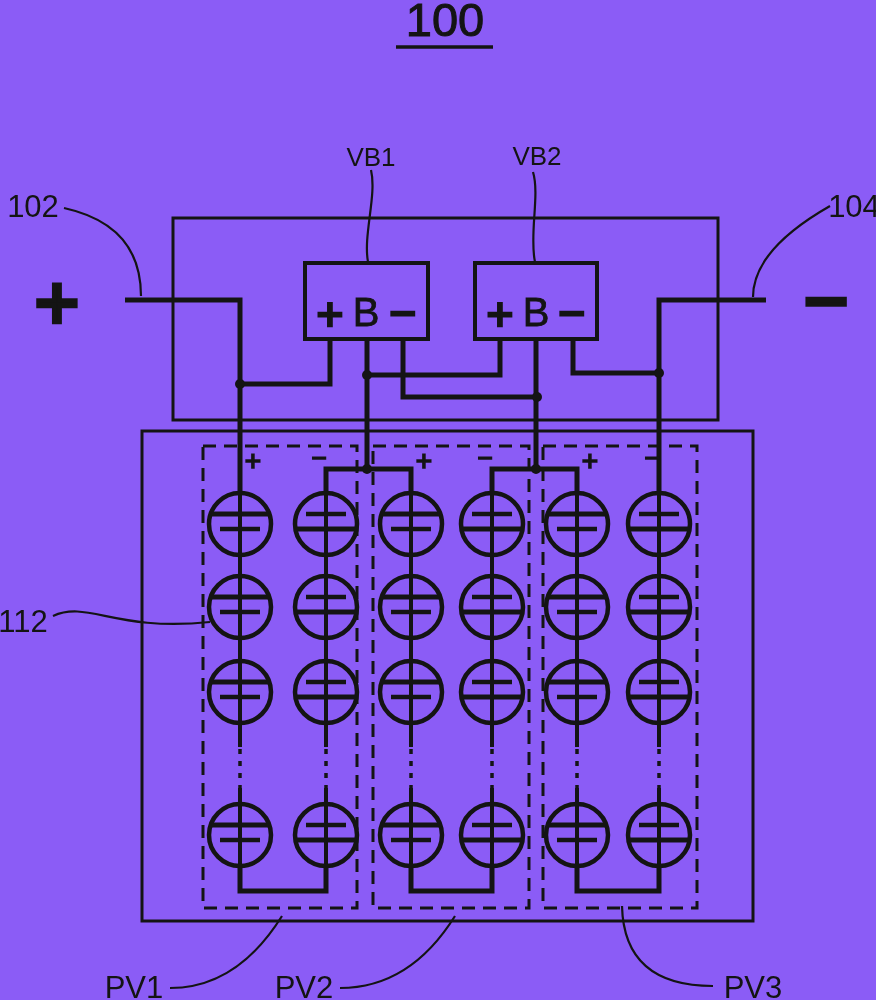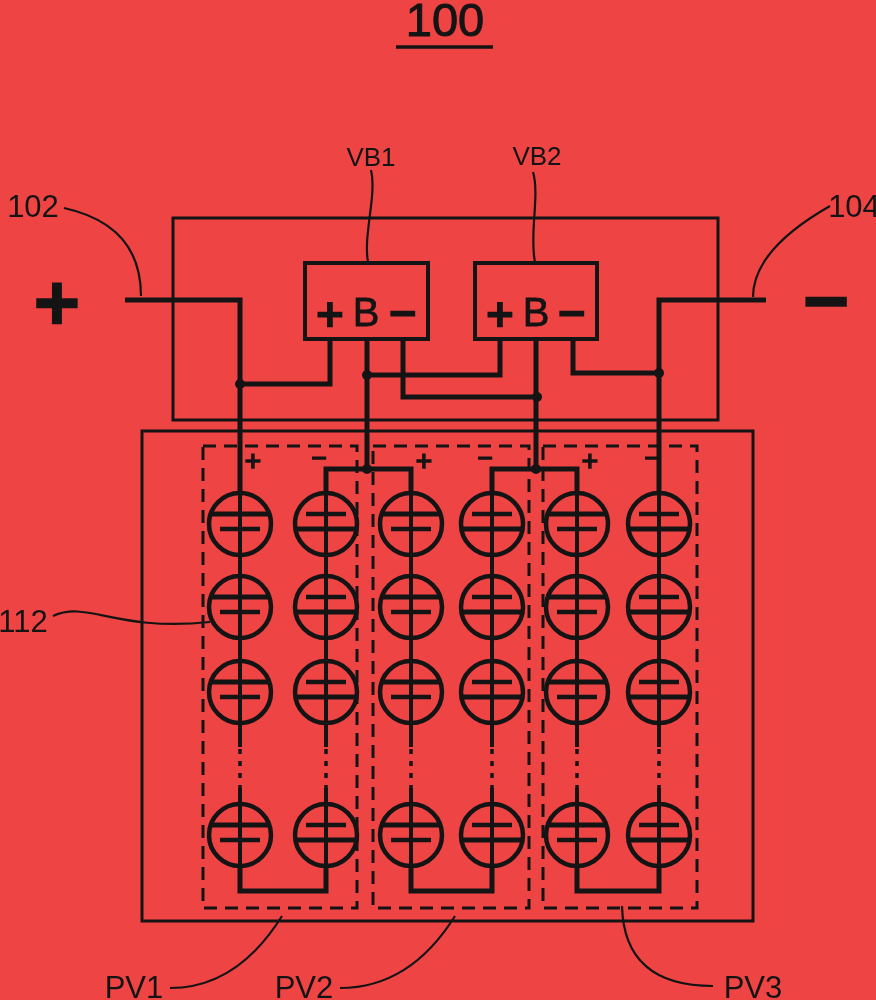--- a/index.html
+++ b/index.html
@@ -1,16 +1,16 @@
 <!DOCTYPE html>
 <html><head>
 <meta charset="utf-8">
 <style>
   html,body{margin:0;padding:0;background:#ffffff;}
-  .stage{width:876px;height:1000px;position:relative;background:#ef4444;overflow:hidden;}
+  .stage{width:876px;height:1000px;position:relative;background:#8b5cf6;overflow:hidden;}
   .lbl{font-family:"Liberation Sans", sans-serif;fill:#141414;}
   .wire{fill:none;stroke:#141414;stroke-width:5;stroke-linecap:butt;}
   .box{fill:none;stroke:#141414;stroke-width:3;}
   .bbox{fill:none;stroke:#141414;stroke-width:4;}
   .dashbox{fill:none;stroke:#141414;stroke-width:3;stroke-dasharray:13 8;}
   .leader{fill:none;stroke:#141414;stroke-width:2.2;}
   .dot{fill:#141414;stroke:none;}
   .sym{stroke:#141414;}
 </style>
 </head>

